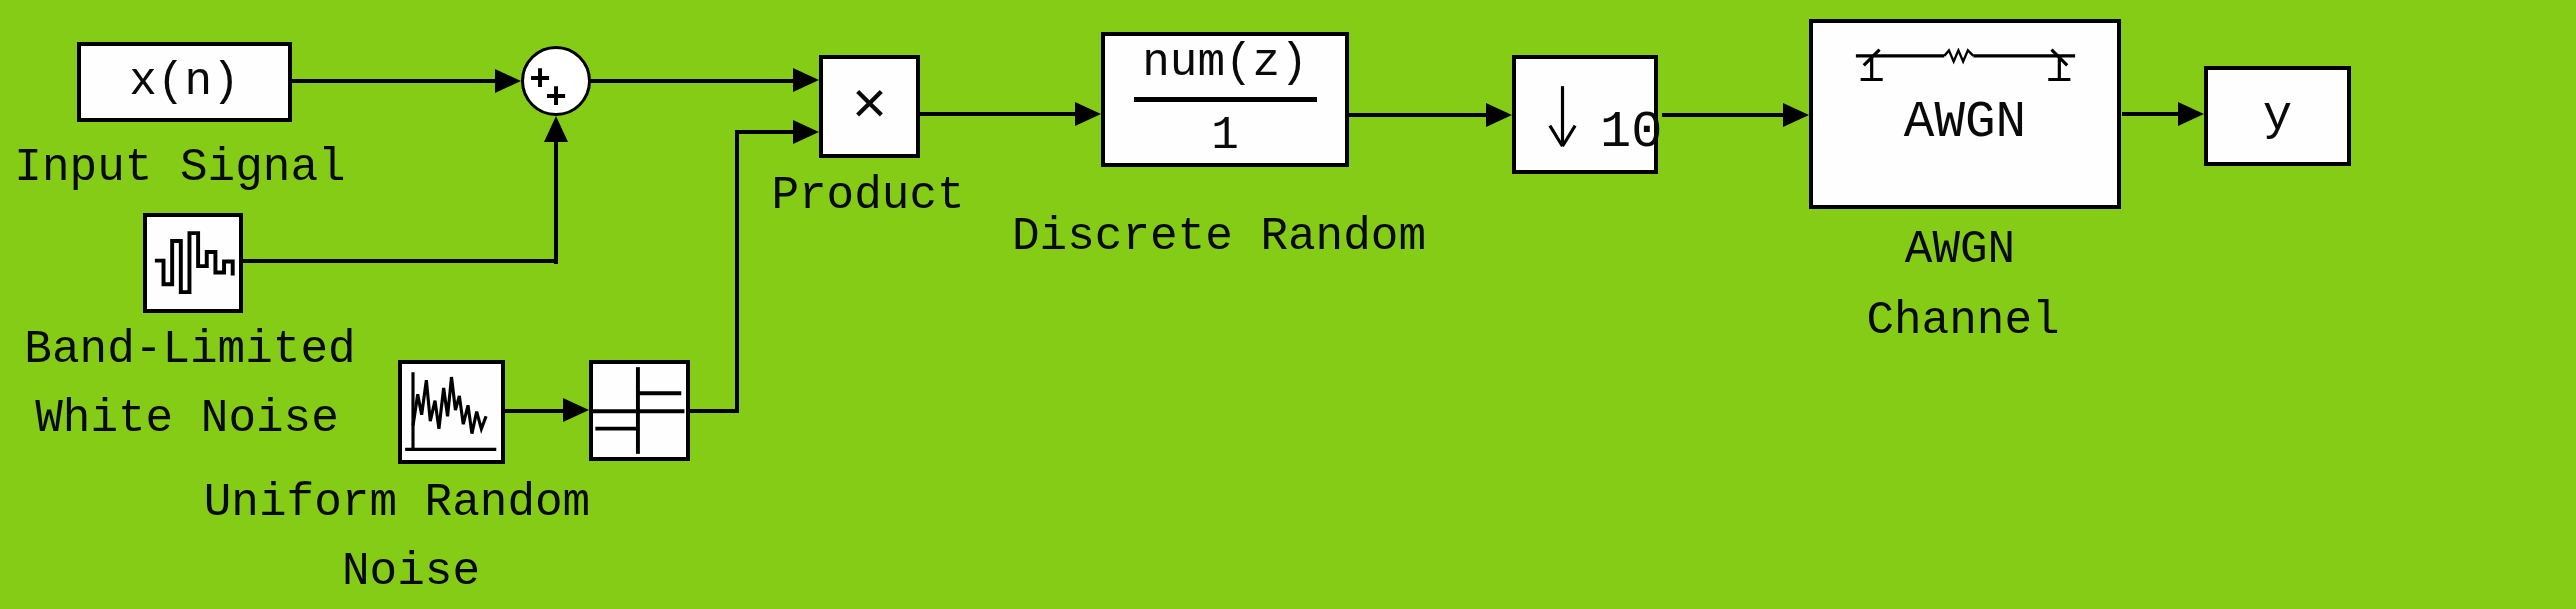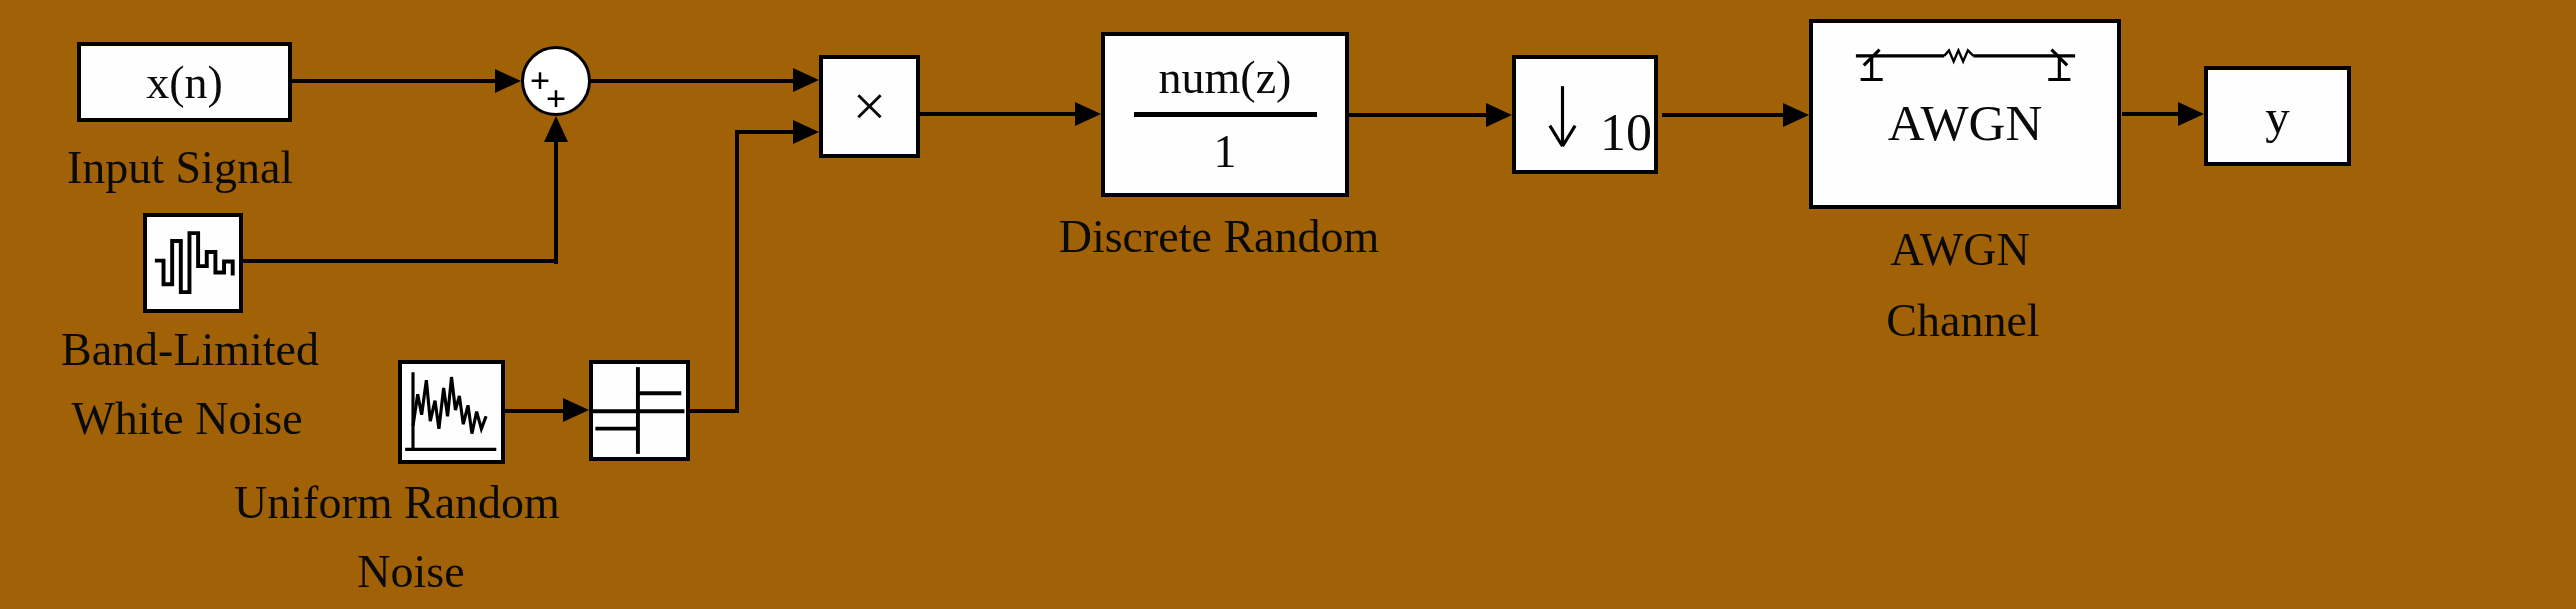--- a/index.html
+++ b/index.html
@@ -1,20 +1,20 @@
 <!DOCTYPE html>
 <html style="font-size:12.6px"><head>
 <meta charset="utf-8">
 <style>
   html,body{margin:0;padding:0;background:#ffffff;}
   #canvas{
     position:relative;
     width:2576px;height:609px;
-    background:#a16207;
-    font-family:Liberation Serif, serif;
+    background:#84cc16;
+    font-family:Liberation Mono, monospace;
     color:#0a0a0a;
     overflow:hidden;
   }
   .block{
     position:absolute;
     box-sizing:border-box;
     background:#fefefe;
     border:4px solid #000;
     display:flex;align-items:center;justify-content:center;
   }
@@ -116,22 +116,23 @@
       <path d="M57,4 V114" fill="none" stroke="#000" stroke-width="5"></path>
       <path d="M0,60 H116" fill="none" stroke="#000" stroke-width="5"></path>
       <path d="M57,37 H112" fill="none" stroke="#000" stroke-width="5"></path>
       <path d="M3,82 H57" fill="none" stroke="#000" stroke-width="5"></path>
     </svg>
   </div>
 
   <div class="block" style="left:819px;top:55px;width:101px;height:103px;">
     <span class="btext" style="font-size:60px;">×</span>
   </div>
+  <div class="blabel" style="left:868px;top:161px;">Product</div>
 
-  <div class="block bthick" style="left:1101px;top:32px;width:248px;height:165px;">
+  <div class="block bthick" style="left:1101px;top:32px;width:248px;height:135px;">
     <div class="fraction">
       <span class="btext">num(z)</span>
       <div class="fracline"></div>
       <span class="btext">1</span>
     </div>
   </div>
   <div class="blabel" style="left:1219px;top:202px;">Discrete Random</div>
 
   <div class="block" style="left:1512px;top:55px;width:146px;height:119px;justify-content:flex-start;">
     <svg width="35" height="68" viewBox="0 0 44 86" style="position:absolute;left:28.5px;top:24px;">

